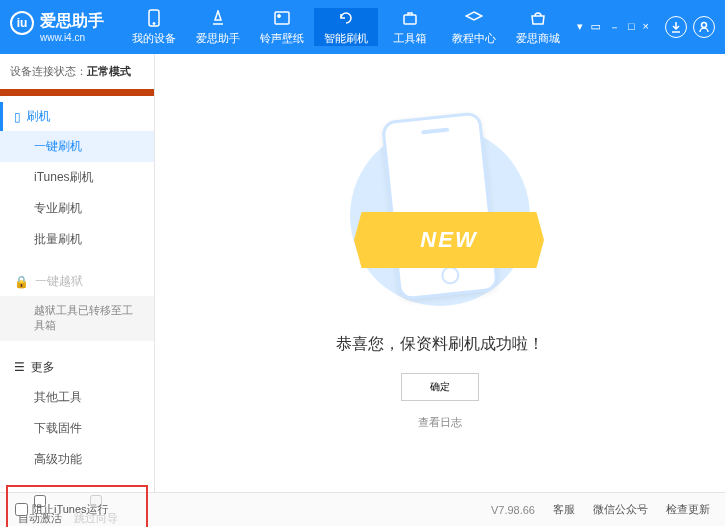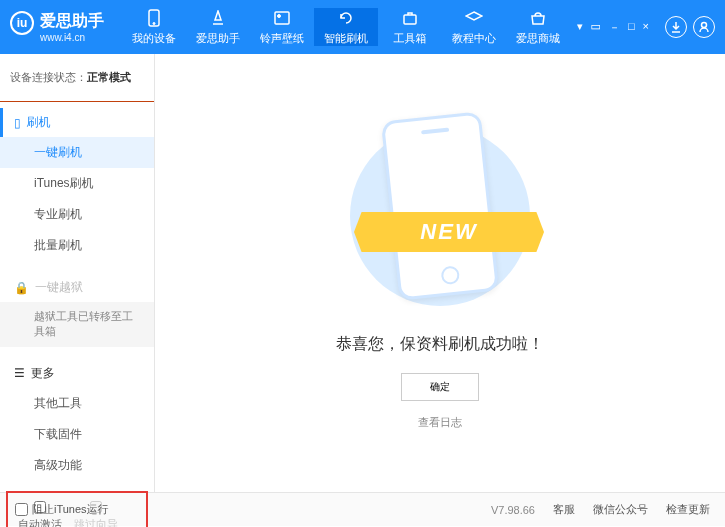--- a/index.html
+++ b/index.html
@@ -12,38 +12,38 @@
 .top-nav { display:flex; flex:1; height:100%;align-items:center; }
 .nav-item { width:64px; display:flex; flex-direction:column; align-items:center; justify-content:center; cursor:pointer; font-size:11px; gap:3px; }
 .nav-item.active { background:#0571e6; }
 .nav-ico { width:20px; height:20px; display:flex; align-items:center; justify-content:center; }
 .header-right { display:flex; align-items:center; gap:6px; margin-left:auto; }
 .win-btns { display:flex; gap:4px; margin-right:8px; font-size:11px; }
 .win-btns span { cursor:pointer; padding:0 2px; }
 .circle-btn { width:22px; height:22px; border:1.5px solid #fff; border-radius:50%; display:flex; align-items:center; justify-content:center; cursor:pointer; }
 .body-area { display:flex; height:438px; }
 .sidebar { width:155px; border-right:1px solid #e5e5e5; display:flex; flex-direction:column; }
-.conn-status { padding:16px 10px; font-size:11px; color:#666; border-bottom:1px solid #c2410c; }
+.conn-status { padding:10px 10px; font-size:11px; color:#666; border-bottom:7px solid #c2410c; }
 .conn-status b { color:#333; }
 .side-section { padding:6px 0; }
 .side-head { padding:6px 14px; font-size:12px; color:#333; display:flex; align-items:center; gap:6px; }
 .side-head.active-head { border-left:3px solid #1e8bfb; color:#1e8bfb; padding-left:11px; }
 .side-item { padding:7px 14px 7px 34px; font-size:12px; color:#555; cursor:pointer; }
 .side-item.active { background:#e8f3ff; color:#1e8bfb; }
 .side-item.note { background:#f5f5f5; font-size:11px; color:#888; line-height:1.4; }
 .checkbox-row { padding:8px 10px; display:flex; gap:12px; font-size:11px; color:#666; border:2px solid #e53935; margin:4px 6px; }
 .checkbox-row label { display:flex; align-items:center; gap:4px;flex-direction:column; }
 .checkbox-row input { width:12px; height:12px; }
 .main { flex:1; display:flex; flex-direction:column; align-items:center; justify-content:center; background:#fff; }
 .phone-illust { position:relative; width:160px; height:200px; margin-bottom:18px; }
 .circle-bg { position:absolute; width:180px; height:180px; background:#d9ecff; border-radius:50%; left:-10px; top:10px; }
 .phone { position:absolute; width:100px; height:180px; background:#fff; border:3px solid #cfe5ff; border-radius:14px; left:30px; top:0; transform:rotate(-6deg); box-shadow:0 2px 6px rgba(0,0,0,.08); }
 .phone::before { content:""; position:absolute; width:28px; height:4px; background:#cfe5ff; border-radius:2px; left:36px; top:10px; }
 .phone::after { content:""; position:absolute; width:14px; height:14px; border:2px solid #cfe5ff; border-radius:50%; left:41px; bottom:8px; }
-.ribbon { position:absolute; left:-6px; top:96px; width:190px; height:40px; background:#ffcf3d; display:flex; align-items:center; justify-content:center; color:#fff; font-weight:bold; font-style:italic; font-size:22px; letter-spacing:2px; clip-path:polygon(4% 0,96% 0,100% 50%,96% 100%,4% 100%,0 50%); }
+.ribbon { position:absolute; left:-6px; top:96px; width:190px; height:56px; background:#ffcf3d; display:flex; align-items:center; justify-content:center; color:#fff; font-weight:bold; font-style:italic; font-size:22px; letter-spacing:2px; clip-path:polygon(4% 0,96% 0,100% 50%,96% 100%,4% 100%,0 50%); }
 .success-text { font-size:16px; color:#333; margin-bottom:18px; }
 .ok-btn { padding:6px 28px; border:1px solid #ccc; background:#fff; font-size:10px; cursor:pointer;text-align:right; }
 .view-log { margin-top:14px; font-size:11px; color:#888; cursor:pointer; }
 .footer { height:34px; border-top:1px solid #e5e5e5; display:flex; align-items:center; padding:0 15px; font-size:11px; color:#555; background:#fafafa; }
 .footer label { display:flex; align-items:center; gap:4px; }
 .footer .spacer { flex:1; }
 .footer .flink { margin-left:18px; cursor:pointer; }
 .ver { color:#888; }
 .icon-svg { fill:#fff; stroke:#fff; }
 </style>

